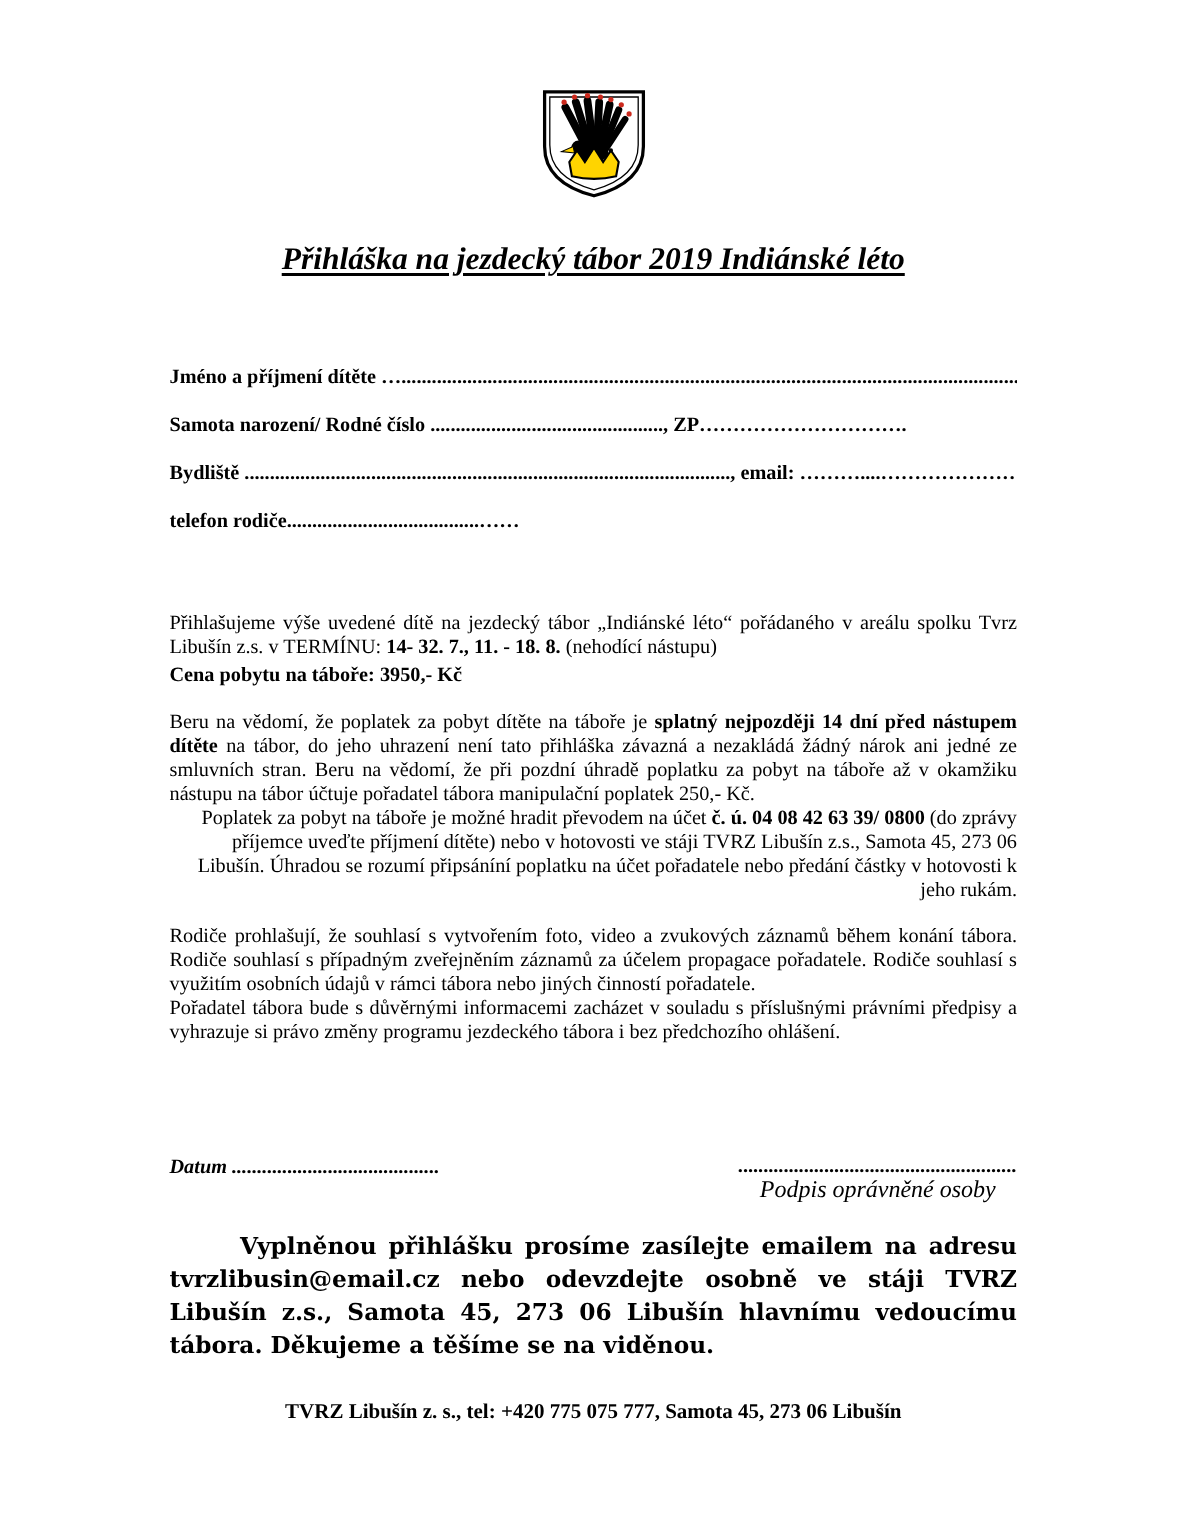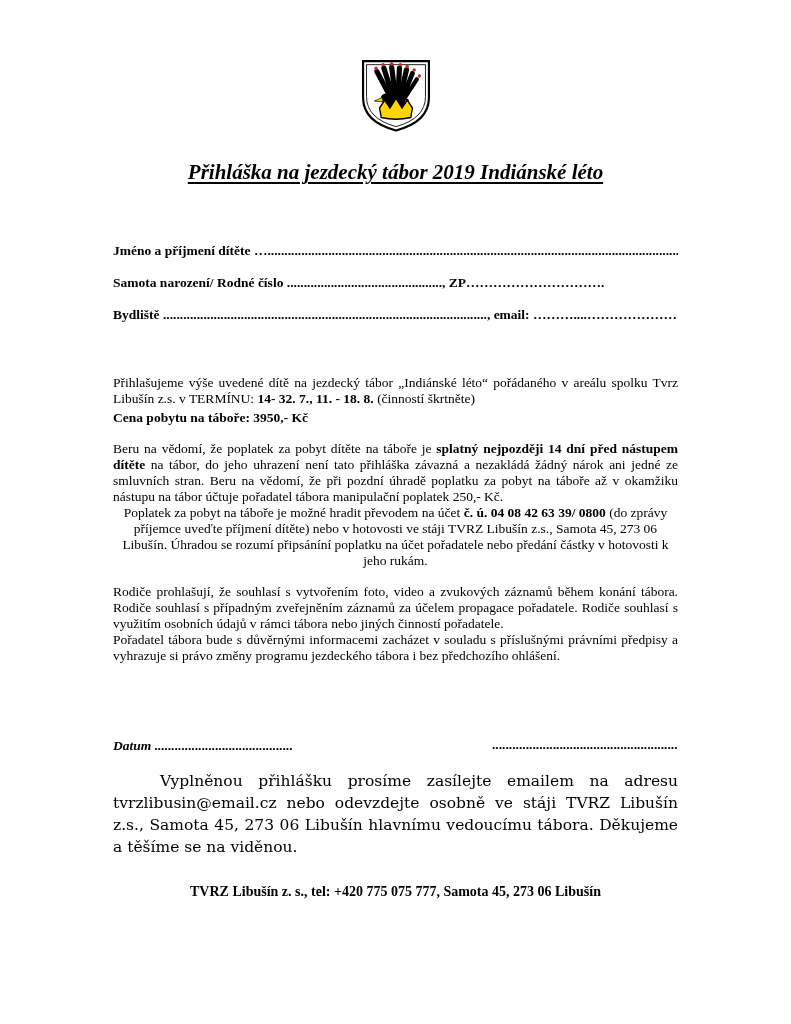--- a/index.html
+++ b/index.html
@@ -20,35 +20,35 @@
   .doc-title{
     margin-top:26px;text-align:center;
     font-size:21px;font-weight:bold;font-style:italic;
     text-decoration:underline;text-underline-offset:3px;
   }
   
   .form-lines{margin-top:50px;font-weight:bold;font-size:13.5px;}
   .fline{white-space:nowrap;overflow:hidden;width:565px;line-height:32px;height:32px;}
   
   .para{font-size:13.5px;line-height:16px;text-align:justify;margin:0;}
-  .para.left{text-align:center;}
+  .para.left{text-align:right;}
   .gap-lg{margin-top:44px;}
   .gap-md{margin-top:15px;}
   .gap-sm{margin-top:0px;}
   .price{font-weight:bold;font-size:13.5px;margin-top:3px;}
   
   .sig-row{margin-top:74px;display:flex;justify-content:space-between;align-items:flex-start;font-style:italic;}
   .sig-date{font-weight:bold;font-size:13.5px;white-space:nowrap;}
   .sig-right{text-align:center;}
   .sig-dots{font-weight:bold;font-size:13.5px;white-space:nowrap;line-height:14px;}
   .sig-label{font-size:16px;line-height:20px;}
   
   .closing{
     font-family:"DejaVu Serif", serif;
-    font-weight:normal;font-size:15.5px;line-height:22px;
+    font-weight:bold;font-size:15.5px;line-height:22px;
     text-align:justify;text-indent:47px;
   }
   
   .footer{margin-top:24px;text-align:center;font-weight:bold;font-size:14px;line-height:19px;}
 </style>
 </head>
 <body>
 
 <div class="page">
 
@@ -88,37 +88,39 @@
       <circle cx="63" cy="51" r="1.6" fill="#000"></circle>
     </svg>
   </div>
 
   <div class="doc-title">Přihláška na jezdecký tábor 2019 Indiánské léto</div>
 
   <div class="form-lines">
     <div class="fline">Jméno a příjmení dítěte ….........................................................................................................................................................</div>
     <div class="fline">Samota narození/ Rodné číslo .............................................., ZP………………………….</div>
     <div class="fline">Bydliště ................................................................................................,  email: ………....……………………..</div>
+    <div class="fline">telefon rodiče......................................……</div>
   </div>
 
-  <p class="para gap-lg"><span>Přihlašujeme výše uvedené dítě na jezdecký tábor „Indiánské léto“ pořádaného v areálu spolku Tvrz Libušín z.s. v TERMÍNU: </span><b>14- 32. 7.,  11. - 18. 8.</b><span>  (činností škrtněte)</span></p>
+  <p class="para gap-lg"><span>Přihlašujeme výše uvedené dítě na jezdecký tábor „Indiánské léto“ pořádaného v areálu spolku Tvrz Libušín z.s. v TERMÍNU: </span><b>14- 32. 7.,  11. - 18. 8.</b><span>  (nehodící nástupu)</span></p>
 
   <div class="price">Cena pobytu na táboře: 3950,- Kč</div>
 
   <p class="para gap-md"><span>Beru na vědomí, že poplatek za pobyt dítěte na táboře je </span><b>splatný nejpozději 14 dní před nástupem dítěte</b><span> na tábor, do jeho uhrazení není tato přihláška závazná a nezakládá žádný nárok ani jedné ze smluvních stran. Beru na vědomí, že při pozdní úhradě poplatku za pobyt na táboře až v okamžiku nástupu na tábor účtuje pořadatel tábora manipulační poplatek 250,- Kč.</span></p>
 
   <p class="para left gap-sm"><span>Poplatek za pobyt na táboře je možné hradit převodem na účet </span><b>č. ú. 04 08 42 63 39/ 0800</b><span> (do zprávy příjemce uveďte příjmení dítěte) nebo v hotovosti ve stáji TVRZ Libušín z.s., Samota 45, 273 06 Libušín. Úhradou se rozumí připsáníní poplatku na účet pořadatele nebo předání částky v hotovosti k jeho rukám.</span></p>
 
   <p class="para gap-md">Rodiče prohlašují, že souhlasí s vytvořením foto, video a zvukových záznamů během konání tábora. Rodiče souhlasí s případným zveřejněním záznamů za účelem propagace pořadatele. Rodiče souhlasí s využitím osobních údajů v rámci tábora nebo jiných činností pořadatele.</p>
   <p class="para gap-sm">Pořadatel tábora bude s důvěrnými informacemi zacházet v souladu s příslušnými právními předpisy a vyhrazuje si právo změny programu jezdeckého tábora i bez předchozího ohlášení.</p>
 
   <div class="sig-row">
     <div class="sig-date">Datum .........................................</div>
     <div class="sig-right">
       <div class="sig-dots">.......................................................</div>
+      <div class="sig-label">Podpis oprávněné osoby</div>
     </div>
   </div>
 
   <p class="closing">Vyplněnou přihlášku prosíme zasílejte emailem na adresu tvrzlibusin@email.cz nebo odevzdejte osobně ve stáji TVRZ Libušín z.s., Samota 45, 273 06 Libušín hlavnímu vedoucímu tábora. Děkujeme a těšíme se na viděnou.</p>
 
   <div class="footer">
     <div>TVRZ Libušín z. s., tel: +420 775 075 777, Samota 45, 273 06 Libušín</div>
 
   </div>
 

